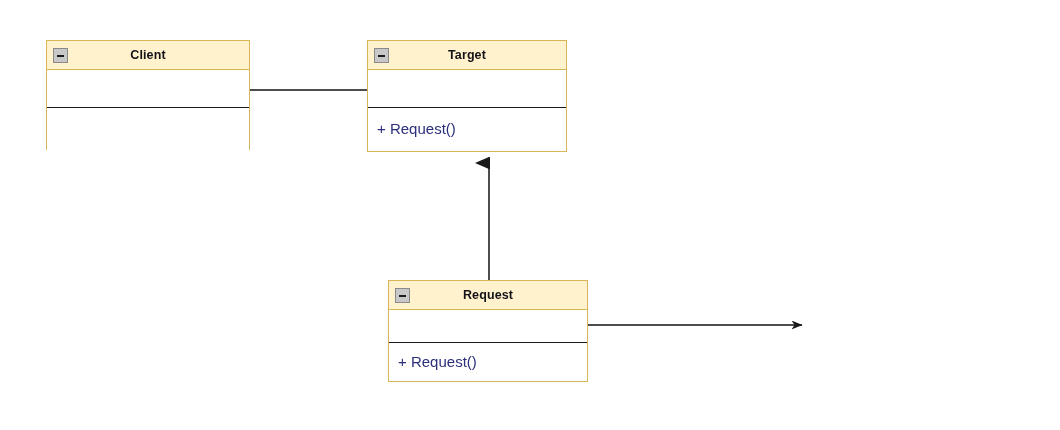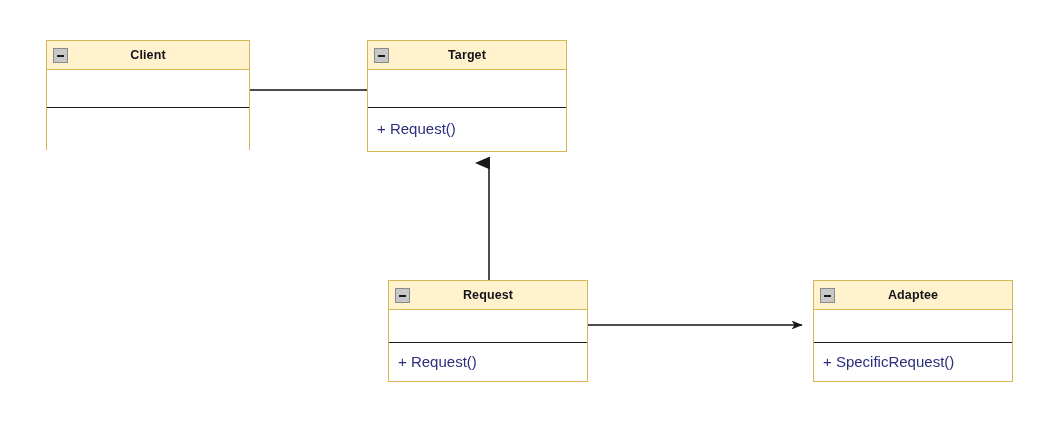--- a/index.html
+++ b/index.html
@@ -165,28 +165,14 @@
       <span>Request</span>
     </div>
     <div class="uml-attrs" style="height:33px;">
       <span></span>
     </div>
     <div class="uml-ops" style="height:38px; line-height:38px;">
       <span>+ Request()</span>
     </div>
   </div>
 
-  <div class="uml-class" style="left:813px; top:280px; width:200px; height:102px;">
-    <div class="uml-header">
-      <span class="collapse-icon">
-          <i></i>
-        </span>
-      <span>Adaptee</span>
-    </div>
-    <div class="uml-attrs" style="height:33px;">
-      <span></span>
-    </div>
-    <div class="uml-ops" style="height:38px; line-height:38px;">
-      <span>+ SpecificRequest()</span>
-    </div>
-  </div>
 
 </div>
 
 </body></html>

